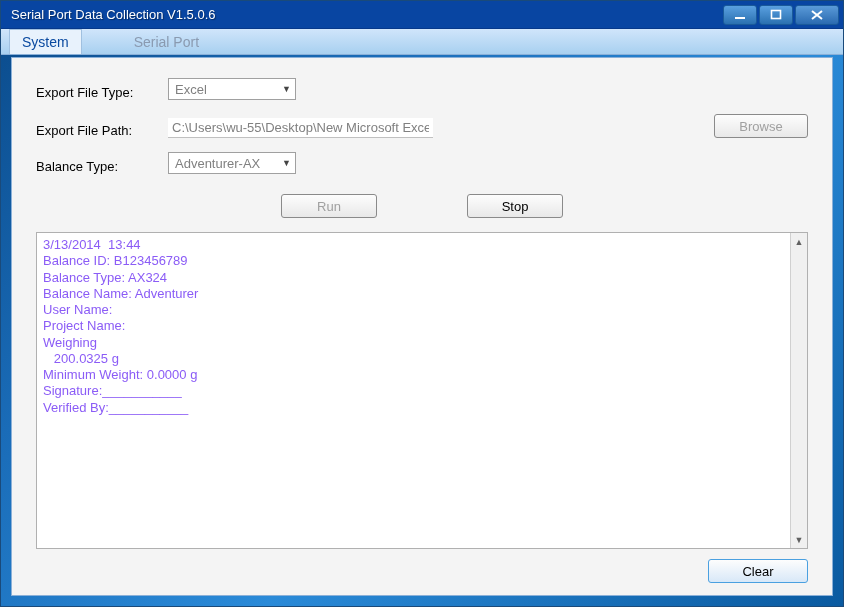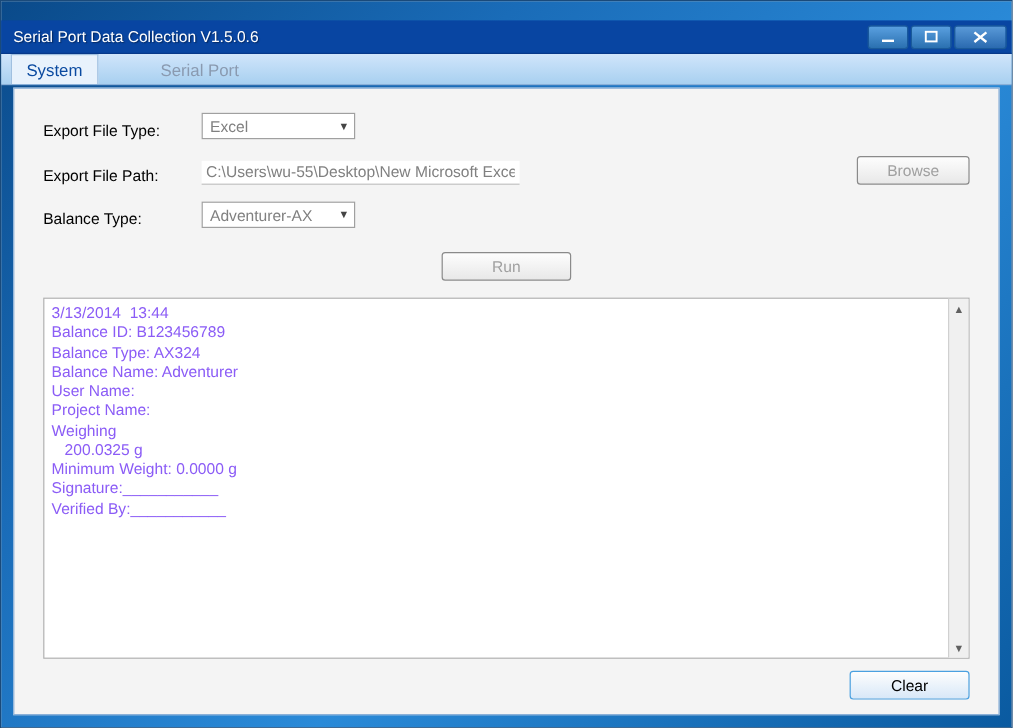--- a/index.html
+++ b/index.html
@@ -15,21 +15,20 @@
     }
     
     .titlebar {
       height: 28px;
       background: #0845a2;
       display: flex;
       align-items: center;
       justify-content: space-between;
       padding: 0 4px 0 10px;
       border-bottom: 1px solid #06388a;
-      margin-top: 16px;
     }
     .titlebar-title { color: #fff; font-size: 13px; text-shadow: 1px 1px 1px rgba(0,0,0,0.4); }
     .titlebar-buttons { display: flex; gap: 2px; }
     .tb-btn { width: 34px; height: 20px; background: linear-gradient(to bottom, #5aa0e0, #2a70b0); border: 1px solid #1a5a9a; border-radius: 3px; display: flex; align-items: center; justify-content: center; cursor: pointer; }
     .tb-btn.close { width: 44px; background: linear-gradient(to bottom, #5a9ad8, #2a6ab0); }
     .tb-btn svg { display: block; }
     
     .menubar {
       height: 26px;
       background: linear-gradient(to bottom, #d0e5fb, #a8d0f0);
@@ -113,21 +112,21 @@
       cursor: pointer;
       color: #000;
     }
     .btn:disabled, .btn.disabled { color: #a0a0a0; cursor: default; }
     .btn.primary {
       background: linear-gradient(to bottom, #fdfdfd, #d8e8f8);
       border: 1px solid #4aa0e0;
     }
     
     .action-row { display: flex; justify-content: center; gap: 90px; margin: 6px 0 14px 0; }
-    .action-row .btn { width: 108px; }
+    .action-row .btn { width: 96px; }
     
     .logbox-wrap { position: relative; flex: 1; display: flex; }
     .logbox {
       flex: 1;
       background: #fff;
       border: 1px solid #b0b0b0;
       padding: 4px 6px;
       font-size: 13px;
       color: #8b5cf6;
       line-height: 1.25;
@@ -206,20 +205,21 @@
     <div class="form-row">
       <span class="form-label">Balance Type:</span>
       <div class="dropdown">
         <span>Adventurer-AX</span>
         <span class="arrow">▼</span>
       </div>
     </div>
 
     <div class="action-row">
       <button class="btn disabled" disabled="">Run</button>
+      <button class="btn">Stop</button>
     </div>
 
     <div class="logbox-wrap">
       <div class="logbox">3/13/2014  13:44
 Balance ID: B123456789
 Balance Type: AX324
 Balance Name: Adventurer
 User Name:
 Project Name:
 Weighing

